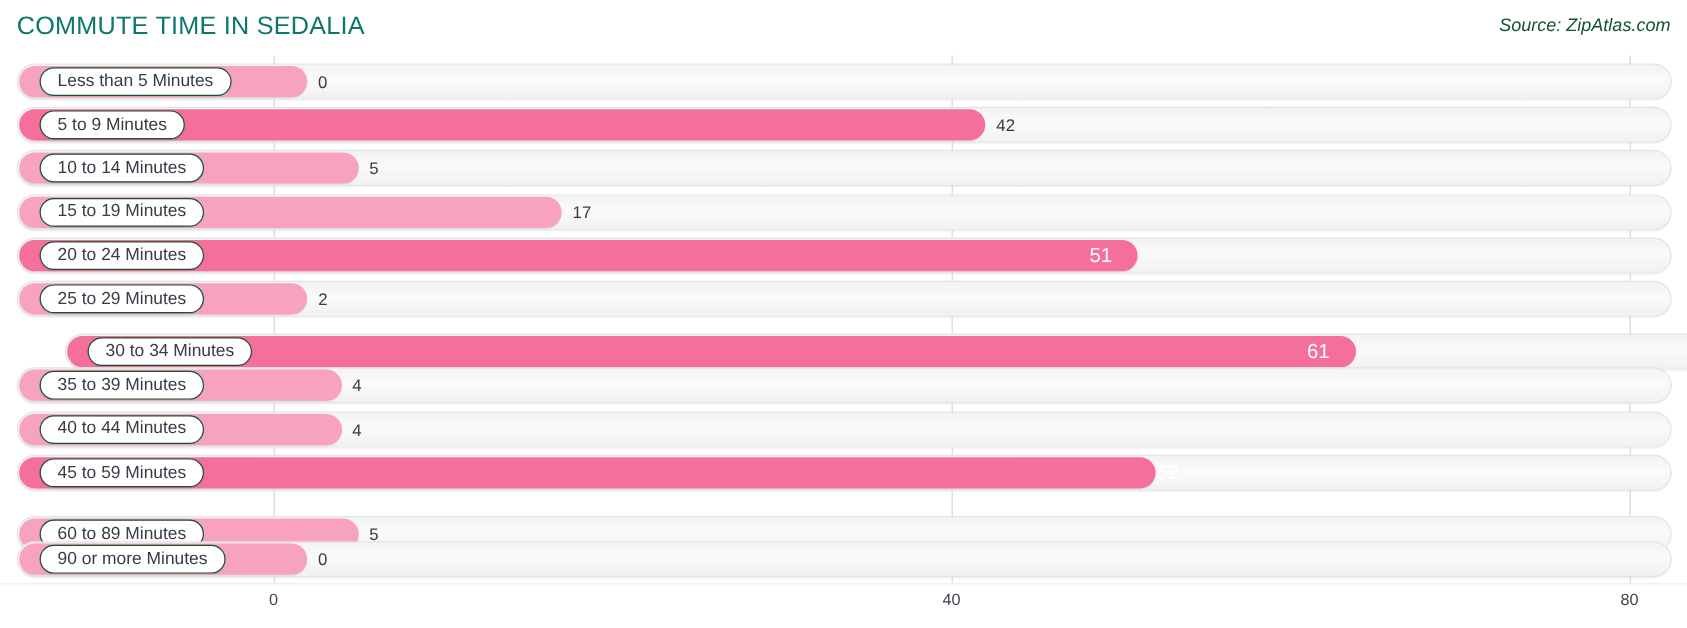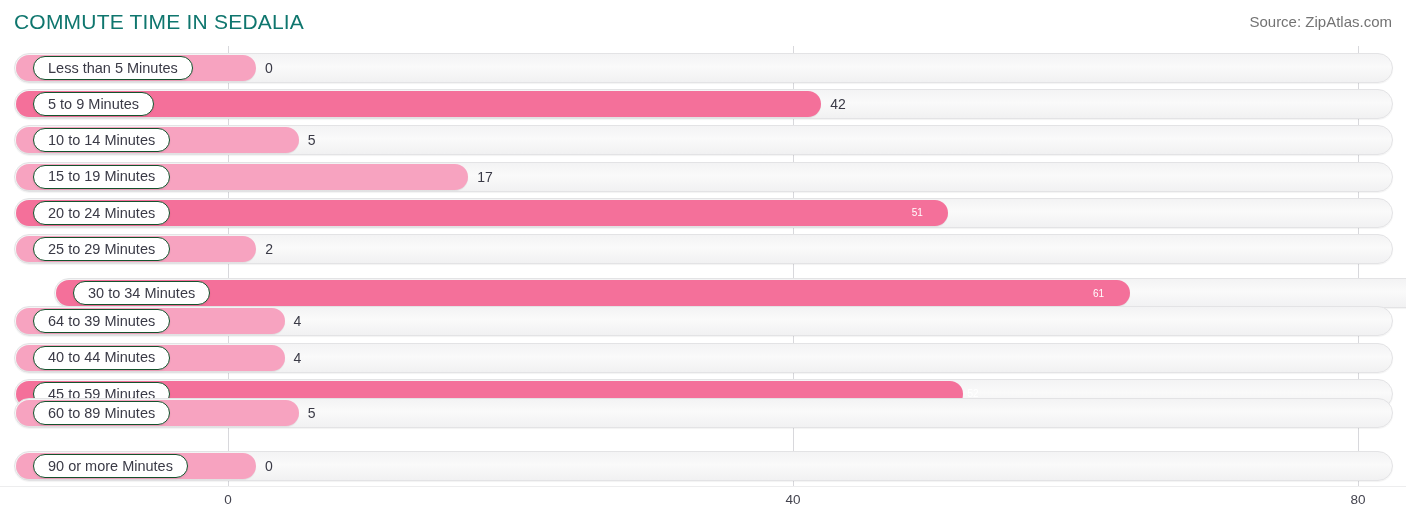--- a/index.html
+++ b/index.html
@@ -13,21 +13,21 @@
   }
   
   #header{position:absolute;left:0;top:0;width:1406px;height:45px;}
   #chart-title{
     position:absolute;left:14px;top:10px;
     font-size:21px;letter-spacing:.2px;color:#0f766e;
     font-weight:400;white-space:nowrap;
   }
   #source-note{
     position:absolute;right:14px;top:13px;
-    font-size:15px;color:#737373;
+    font-size:15px;font-style:italic;color:#14532d;
     white-space:nowrap;
   }
   
   #plot{position:absolute;left:0;top:46px;width:1406px;height:440px;}
   .gridline{position:absolute;top:0;width:1px;height:440px;background:#d8d8dc;}
   #rows{position:absolute;left:0;top:0;width:1406px;height:440px;}
   .row{position:absolute;left:0;height:30px;width:1406px;}
   
   .track{
     position:absolute;left:14px;top:0;height:30px;width:1379px;
@@ -58,21 +58,21 @@
   .pill-label{font-size:14.5px;color:#3a3a46;line-height:1;}
   
   .value-out{
     position:absolute;top:0;height:30px;
     display:flex;align-items:center;
     font-size:14px;color:#3a3a46;white-space:nowrap;
   }
   .value-in{
     position:absolute;top:0;height:30px;
     display:flex;align-items:center;
-    font-size:10px;color:#ffffff;white-space:nowrap;
+    font-size:17px;color:#ffffff;white-space:nowrap;
   }
   
   #axis{position:absolute;left:0;top:486px;width:1406px;height:37px;}
   .tick-label{
     position:absolute;top:6px;
     font-size:13.5px;color:#44444f;
     transform:translateX(-50%);
     white-space:nowrap;
   }
   #axis-topline{position:absolute;left:0;top:0;width:1406px;height:1px;background:#ededee;}
@@ -145,41 +145,41 @@
         <div class="bar" style="width: 1073.62px; background: rgb(244, 112, 154);"></div>
         <div class="pill">
           <span class="pill-label">30 to 34 Minutes</span>
         </div>
         <div class="value-in" style="left: 1043.62px; width: 30px; justify-content: center;">61</div>
       </div>
       <div class="row" style="top: 260.4px;">
         <div class="track"></div>
         <div class="bar" style="width: 268.5px; background: rgb(247, 163, 192);"></div>
         <div class="pill">
-          <span class="pill-label">64 to 39 Minutes</span>
+          <span class="pill-label">35 to 39 Minutes</span>
         </div>
         <div class="value-out" style="left: 293.5px;">4</div>
       </div>
       <div class="row" style="top: 296.6px;">
         <div class="track"></div>
         <div class="bar" style="width: 268.5px; background: rgb(247, 163, 192);"></div>
         <div class="pill">
           <span class="pill-label">40 to 44 Minutes</span>
         </div>
         <div class="value-out" style="left: 293.5px;">4</div>
       </div>
       <div class="row" style="top: 332.8px;">
         <div class="track"></div>
         <div class="bar" style="width: 946.5px; background: rgb(244, 112, 154);"></div>
         <div class="pill">
           <span class="pill-label">45 to 59 Minutes</span>
         </div>
         <div class="value-in" style="left: 958px; width: 30px; justify-content: center;">52</div>
       </div>
-      <div class="row" style="top: 352px;">
+      <div class="row" style="top: 384px;">
         <div class="track"></div>
         <div class="bar" style="width: 282.625px; background: rgb(247, 163, 192);"></div>
         <div class="pill">
           <span class="pill-label">60 to 89 Minutes</span>
         </div>
         <div class="value-out" style="left: 307.625px;">5</div>
       </div>
       <div class="row" style="top: 405.2px;">
         <div class="track"></div>
         <div class="bar" style="width: 240px; background: rgb(247, 163, 192);"></div>

